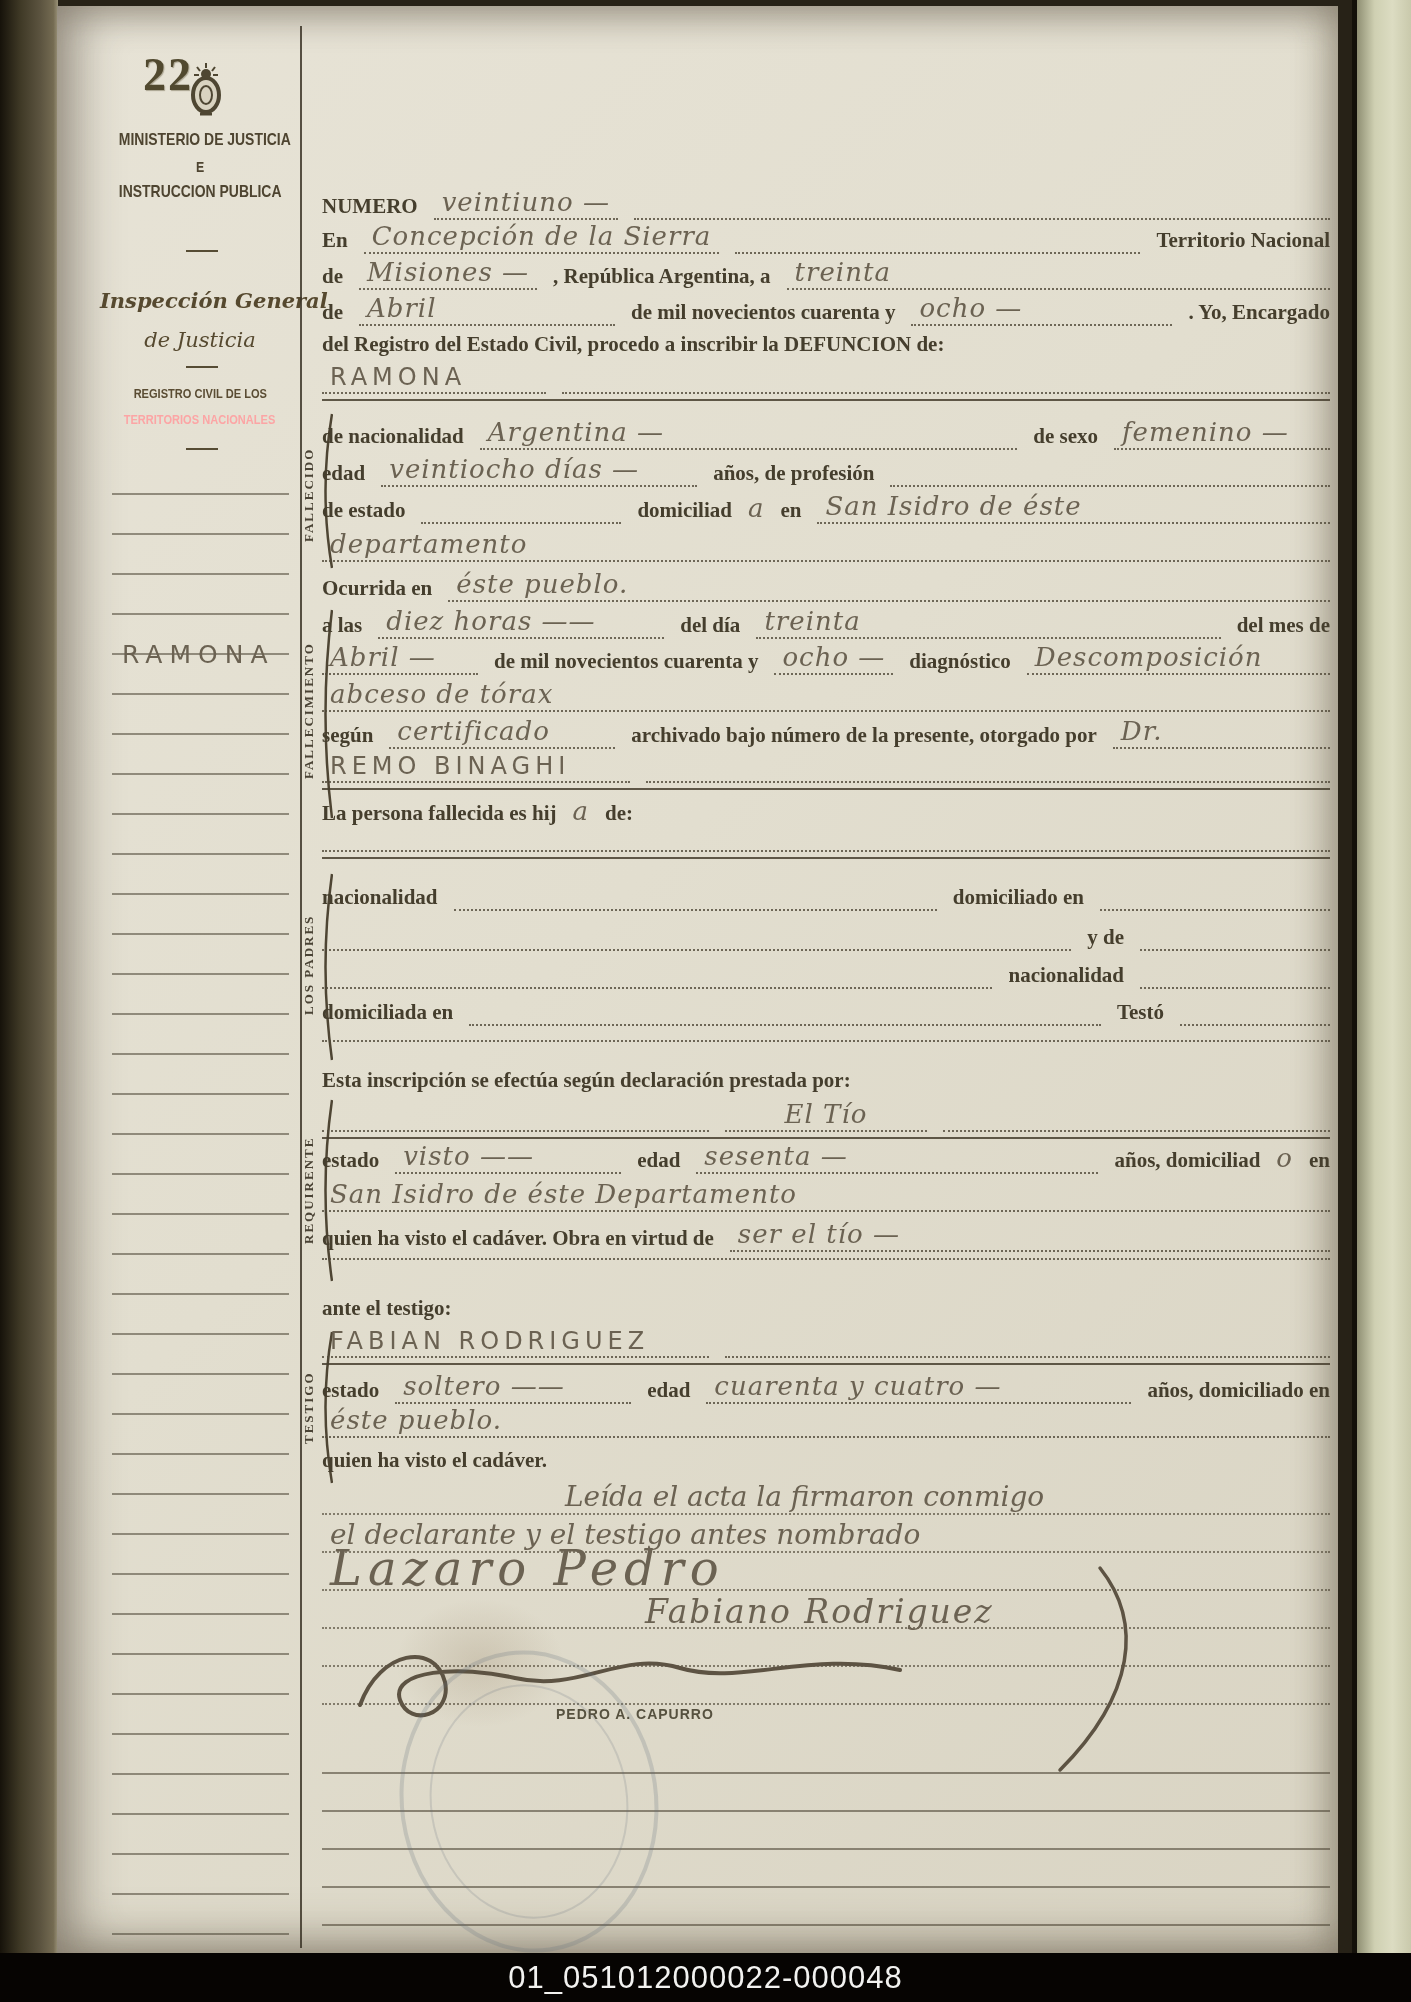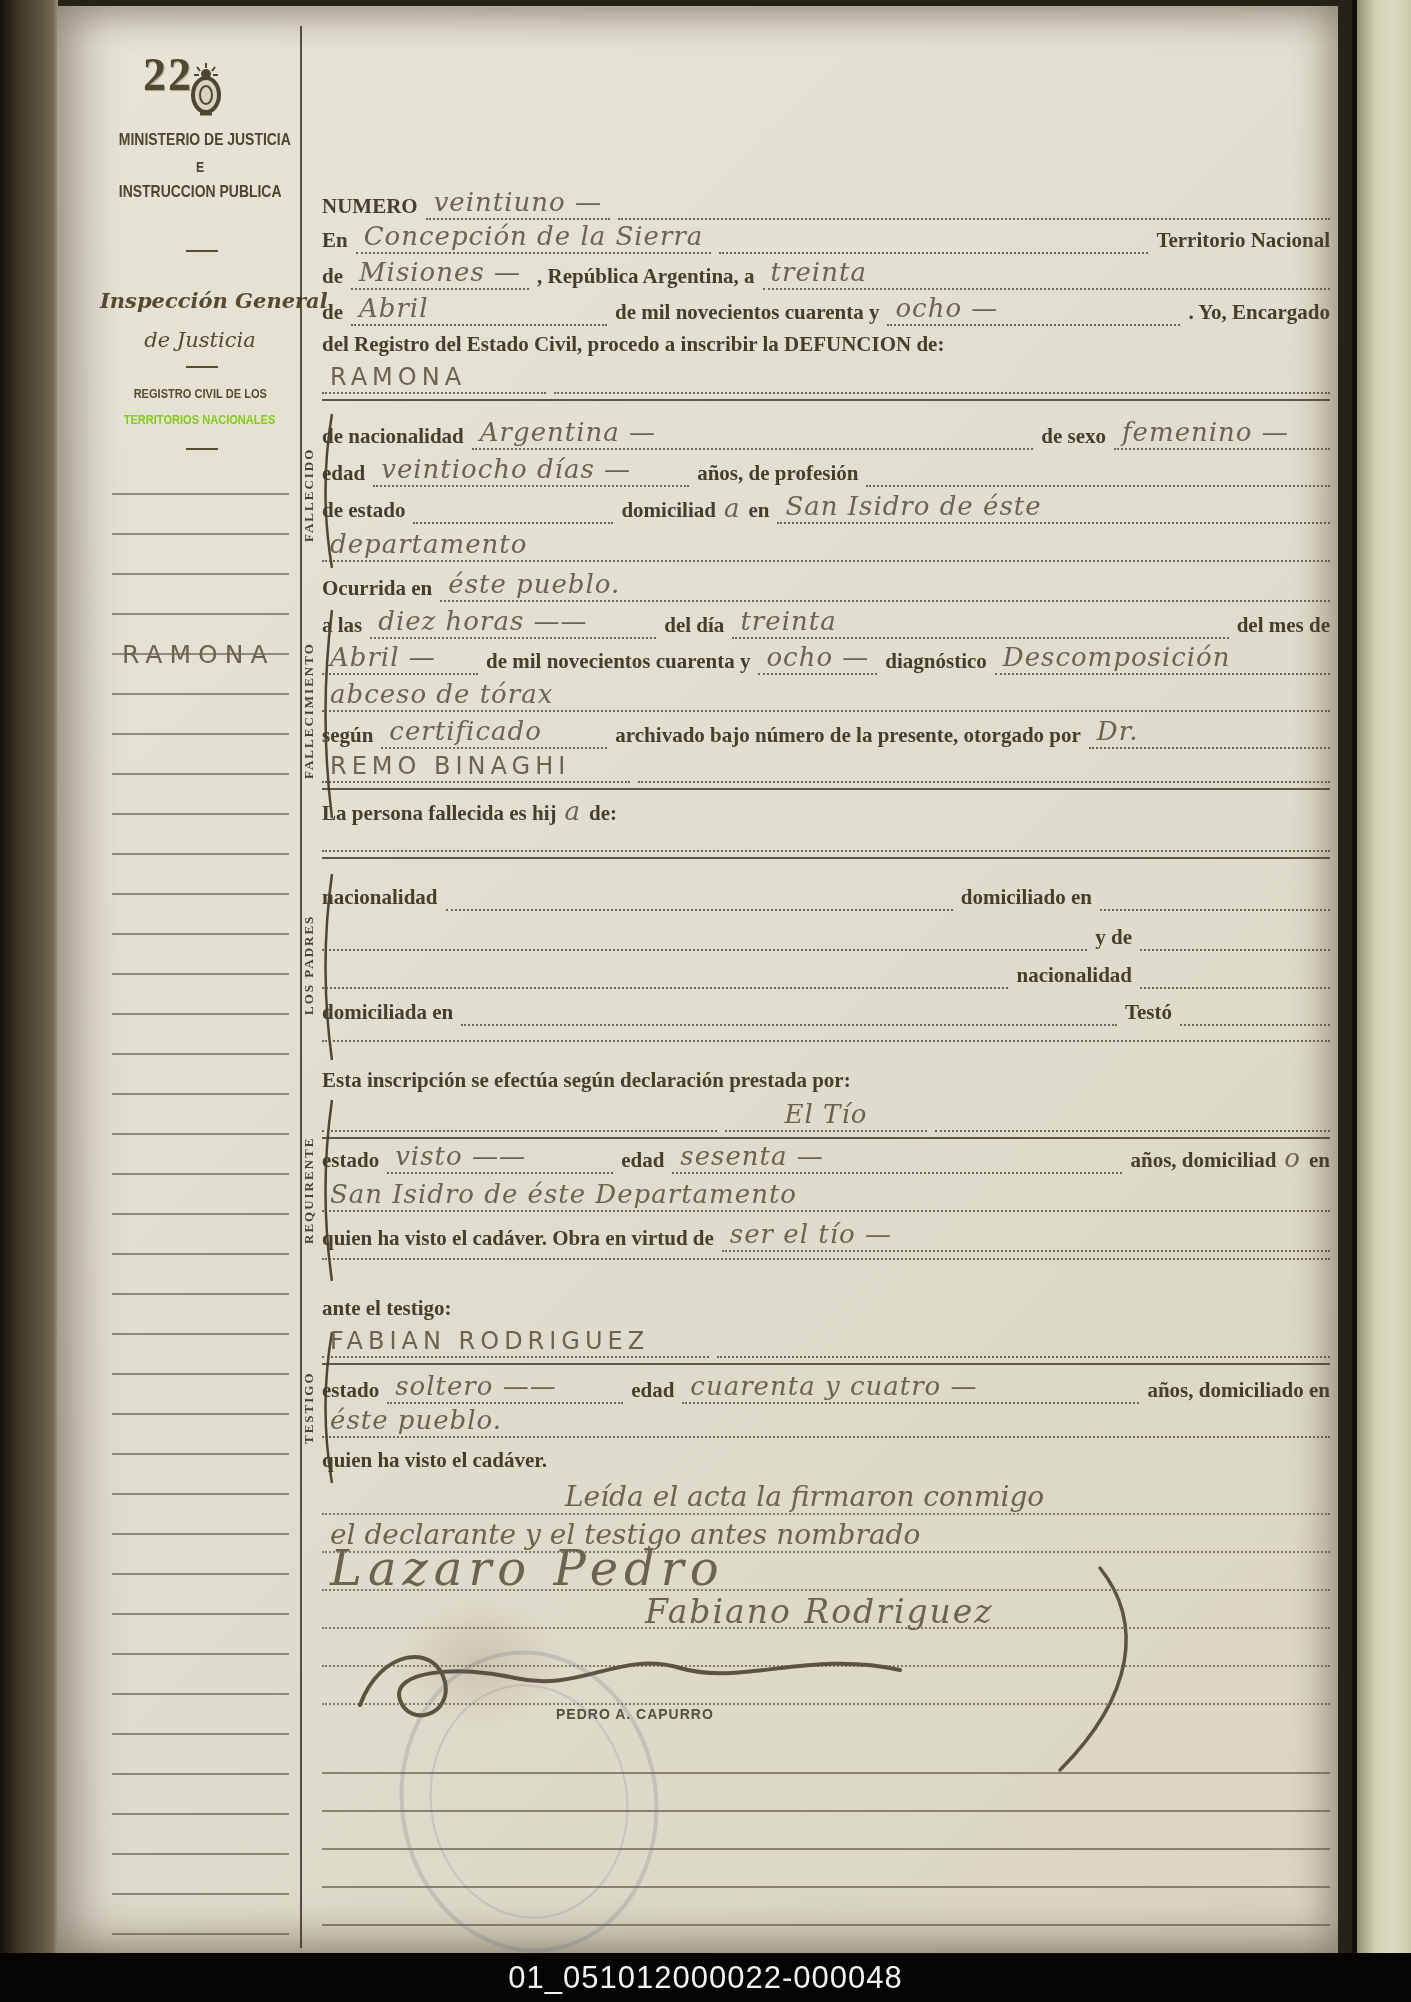--- a/index.html
+++ b/index.html
@@ -28,30 +28,30 @@
   .mtxt{position:absolute;left:100px;width:200px;text-align:center;color:#4e4430;
     font-family:"Liberation Sans",sans-serif;font-weight:bold;}
   .mtxt>span{display:inline-block;transform:scaleX(.82);transform-origin:center;white-space:nowrap;}
   .m1{top:130px;font-size:17px;}
   .m2{top:158px;font-size:15px;}
   .m3{top:182px;font-size:17px;}
   .mi{font-family:"DejaVu Serif",serif;font-style:italic;font-weight:normal;color:#56492f;}
   .m4{top:288px;font-size:21px;font-weight:bold;}
   .m5{top:328px;font-size:21px;}
   .m6{top:386px;font-size:13.5px;color:#5a4c33;}
-  .m7{top:412px;font-size:13.5px;color:#84cc16;}
+  .m7{top:412px;font-size:13.5px;color:#fca5a5;}
   .mrule{position:absolute;left:186px;width:32px;border-top:2.5px solid #564c34;}
   .margin-rules{position:absolute;left:112px;top:455px;width:177px;height:1490px;
     background:repeating-linear-gradient(to bottom,rgba(75,68,52,0) 0 38px,rgba(75,68,52,.55) 38px 40px);}
   .margin-name{position:absolute;left:122px;top:640px;font-family:"DejaVu Sans",sans-serif;
     font-size:25px;letter-spacing:7px;color:#6b6252;}
   .vdivider{position:absolute;left:300px;top:26px;width:2px;height:1922px;background:rgba(60,53,40,.85);}
   
   .row{position:absolute;left:322px;width:1008px;display:flex;align-items:flex-end;
-       column-gap:8px;color:#453e2d;font-size:21px;font-weight:bold;line-height:1.15;}
+       column-gap:8px;color:#453e2d;font-size:21px;font-weight:bold;line-height:1.15;gap:16px;}
   .lbl{white-space:nowrap;padding-bottom:2px;}
   .slot{border-bottom:2px dotted rgba(80,72,56,.8);padding:0 8px;white-space:nowrap;}
   .fill{flex:1 1 30px;border-bottom:2px dotted rgba(80,72,56,.8);height:0;}
   .hw{font-family:"DejaVu Serif",serif;font-style:italic;font-weight:normal;color:#6b6252;
       font-size:26px;letter-spacing:1px;}
   .hwcaps{font-family:"DejaVu Sans",sans-serif;font-style:normal;font-weight:normal;
       color:#6b6252;font-size:24px;letter-spacing:5px;}
   .dbl::after{content:"";position:absolute;left:0;right:0;bottom:-7px;
       border-top:2px solid rgba(70,62,46,.85);}
   .vlabel{position:absolute;left:301px;writing-mode:vertical-rl;transform:rotate(180deg);

